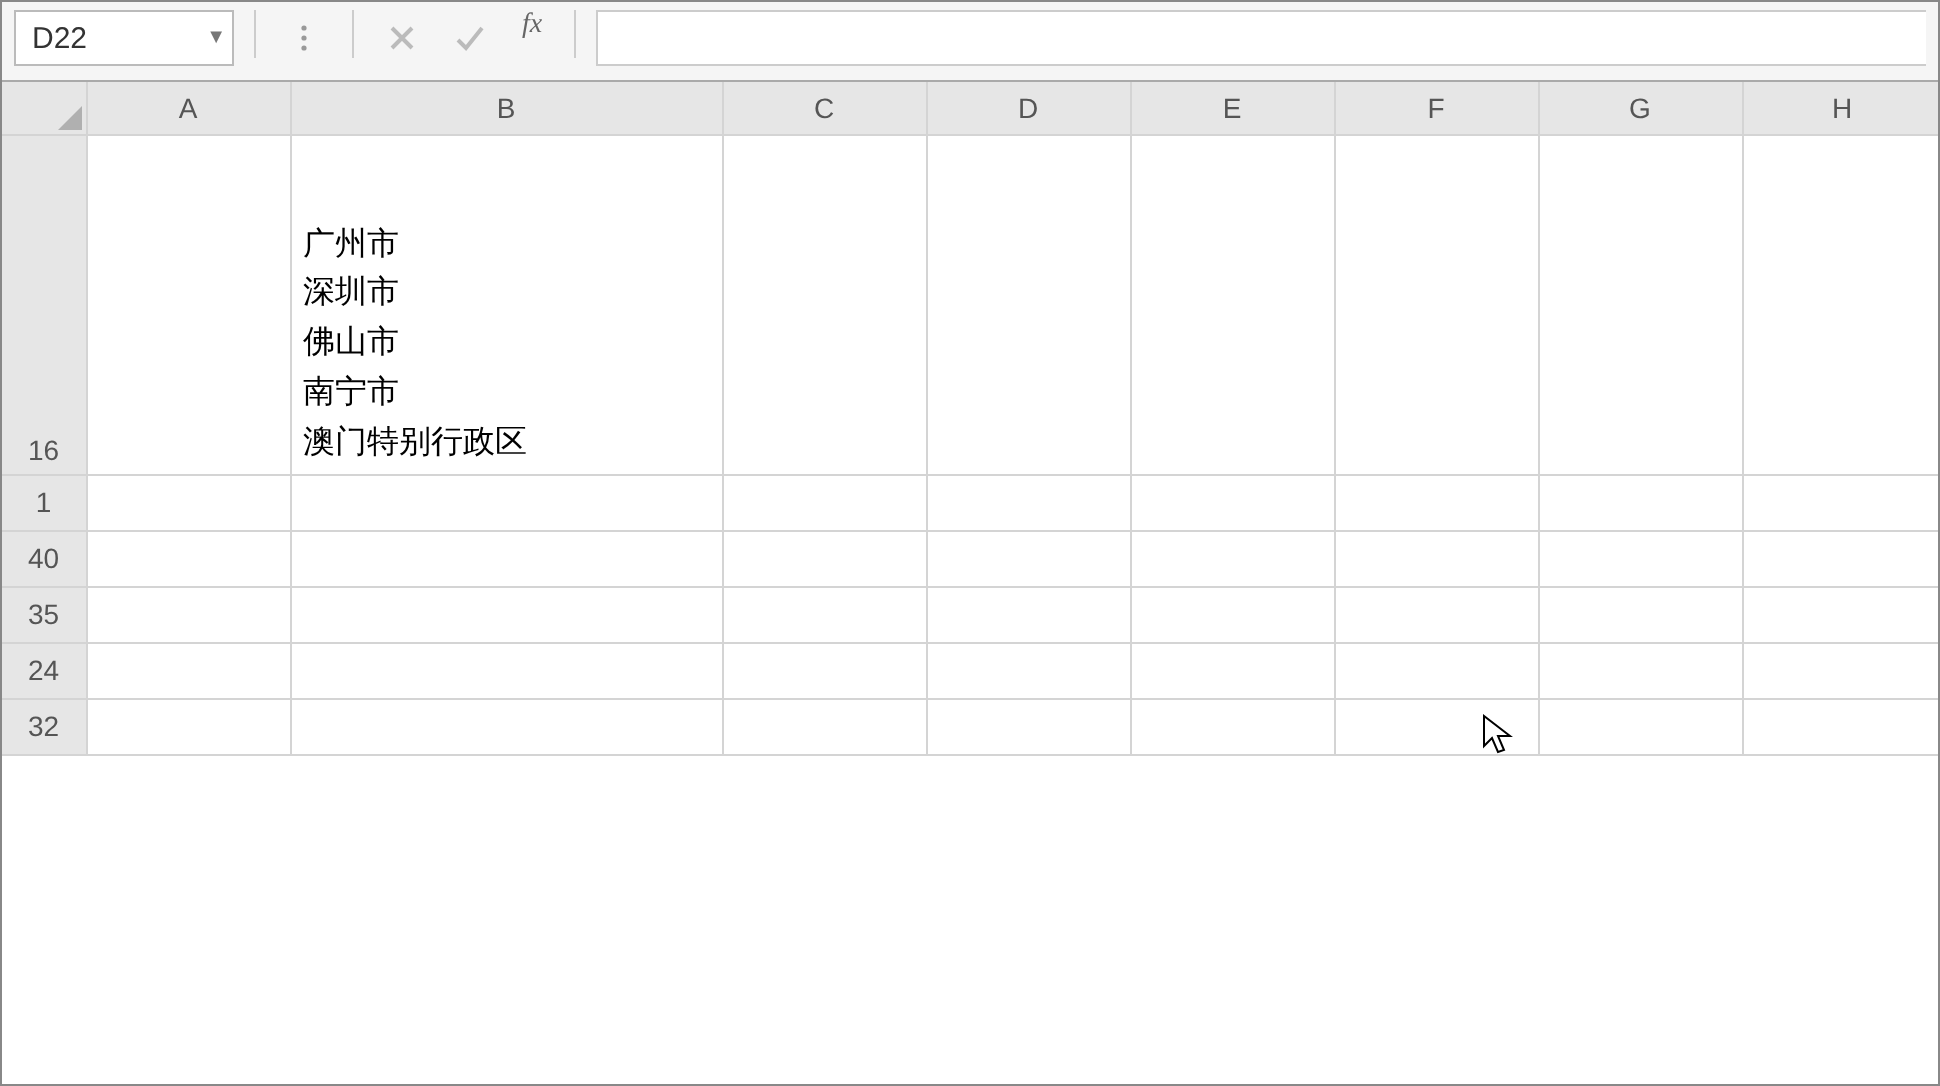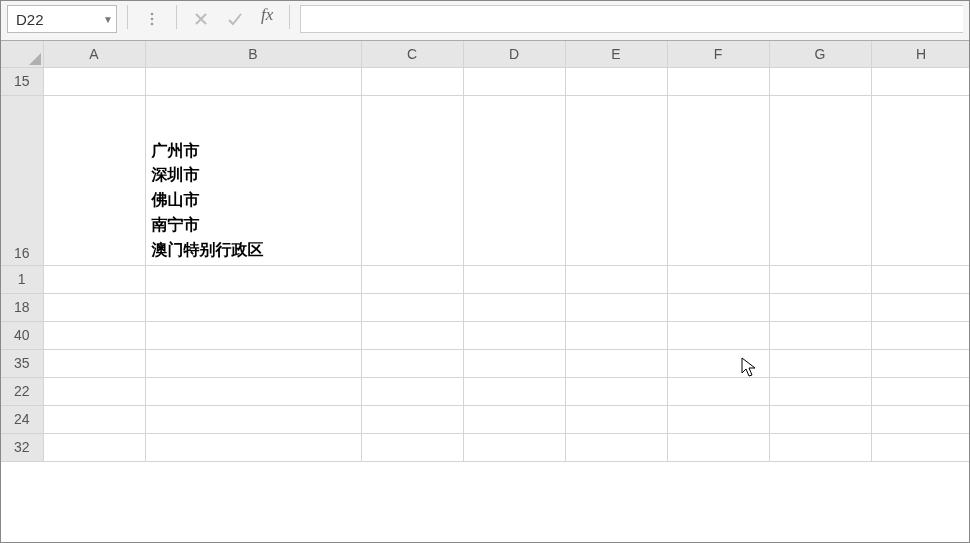--- a/index.html
+++ b/index.html
@@ -7,35 +7,35 @@
   .app { border: 1px solid #888; width: 970px; height: 543px; background: #f0f0f0; display: flex; flex-direction: column; }
 
   
   .formula-bar { display: flex; align-items: flex-start; height: 40px; padding: 4px 6px; gap: 6px; background: #f5f5f5; border-bottom: 1px solid #aaa; }
   .name-box-wrap { position: relative; }
   .name-box { width: 110px; height: 28px; border: 1px solid #bbb; background: #fff; padding: 2px 22px 2px 8px; font-size: 15px; color: #333; }
   .name-box-arrow { position: absolute; right: 4px; top: 50%; transform: translateY(-50%); pointer-events: none; color: #777; font-size: 10px; }
   .vline { width: 1px; height: 24px; background: #ccc; margin: 0 4px; }
   .fb-btn { width: 28px; height: 28px; display: flex; align-items: center; justify-content: center; color: #888; cursor: default; }
   .fb-btn svg { width: 16px; height: 16px; }
-  .fx-label { font-style: italic; font-family: "Times New Roman", serif; font-size: 17px; color: #666; padding: 0 6px; }
+  .fx-label { font-style: italic; font-family: "Times New Roman", serif; font-size: 14px; color: #666; padding: 0 6px; }
   .formula-input { flex: 1; height: 28px; border: 1px solid #ccc; border-right: none; background: #fff; padding: 2px 8px; font-size: 14px; }
 
   
   .grid-wrap { position: relative; flex: 1; overflow: hidden; background: #fff; }
   table.sheet { border-collapse: collapse; table-layout: fixed; width: 970px; }
   th, td { border: 1px solid #d4d4d4; font-weight: normal; }
   th.corner { width: 42px; height: 26px; background: #e6e6e6; border-top: none; border-left: none; position: relative; }
   th.corner::after { content: ""; position: absolute; right: 2px; bottom: 2px; width: 0; height: 0; border-style: solid; border-width: 0 0 12px 12px; border-color: transparent transparent #b0b0b0 transparent; }
   th.colhdr { height: 26px; background: #e6e6e6; color: #555; font-size: 14px; text-align: center; border-top: none; }
   th.rowhdr { width: 42px; background: #e6e6e6; color: #555; font-size: 14px; text-align: center; border-left: none; }
   td.cell { background: #fff; padding: 2px 6px; vertical-align: top; font-size: 16px; color: #000; height: 28px; }
   .row-tall td.cell, .row-tall th.rowhdr { height: 170px; vertical-align: bottom; }
   .row-tall th.rowhdr { vertical-align: bottom; padding-bottom: 4px; }
-  td.cell .multiline { white-space: pre-line; line-height: 1.55; font-weight: bold; }
+  td.cell .multiline { white-space: pre-line; line-height: 1.55; }
 
   .col-A { width: 102px; }
   .col-B { width: 216px; }
   .col-C, .col-D, .col-E, .col-F, .col-G { width: 102px; }
   .col-H { width: 100px; }
 
   
   .cursor { position: absolute; left: 740px; top: 316px; width: 18px; height: 22px; pointer-events: none; }
 </style>
 </head>
@@ -92,31 +92,20 @@
           <th class="colhdr">B</th>
           <th class="colhdr">C</th>
           <th class="colhdr">D</th>
           <th class="colhdr">E</th>
           <th class="colhdr">F</th>
           <th class="colhdr">G</th>
           <th class="colhdr">H</th>
         </tr>
       </thead>
       <tbody>
-        <tr>
-          <th class="rowhdr">15</th>
-          <td class="cell"></td>
-          <td class="cell"></td>
-          <td class="cell"></td>
-          <td class="cell"></td>
-          <td class="cell"></td>
-          <td class="cell"></td>
-          <td class="cell"></td>
-          <td class="cell"></td>
-        </tr>
         <tr class="row-tall">
           <th class="rowhdr">16</th>
           <td class="cell"></td>
           <td class="cell">
               <div class="multiline">广州市
 深圳市
 佛山市
 南宁市
 澳门特别行政区</div>
             </td>
@@ -132,54 +121,32 @@
           <td class="cell"></td>
             <td class="cell"></td>
             <td class="cell"></td>
             <td class="cell"></td>
             <td class="cell"></td>
             <td class="cell"></td>
             <td class="cell"></td>
             <td class="cell"></td>
         </tr>
         <tr>
-          <th class="rowhdr">18</th>
-          <td class="cell"></td>
-            <td class="cell"></td>
-            <td class="cell"></td>
-            <td class="cell"></td>
-            <td class="cell"></td>
-            <td class="cell"></td>
-            <td class="cell"></td>
-            <td class="cell"></td>
-        </tr>
-        <tr>
           <th class="rowhdr">40</th>
           <td class="cell"></td>
             <td class="cell"></td>
             <td class="cell"></td>
             <td class="cell"></td>
             <td class="cell"></td>
             <td class="cell"></td>
             <td class="cell"></td>
             <td class="cell"></td>
         </tr>
         <tr>
           <th class="rowhdr">35</th>
-          <td class="cell"></td>
-            <td class="cell"></td>
-            <td class="cell"></td>
-            <td class="cell"></td>
-            <td class="cell"></td>
-            <td class="cell"></td>
-            <td class="cell"></td>
-            <td class="cell"></td>
-        </tr>
-        <tr>
-          <th class="rowhdr">22</th>
           <td class="cell"></td>
             <td class="cell"></td>
             <td class="cell"></td>
             <td class="cell"></td>
             <td class="cell"></td>
             <td class="cell"></td>
             <td class="cell"></td>
             <td class="cell"></td>
         </tr>
         <tr>

